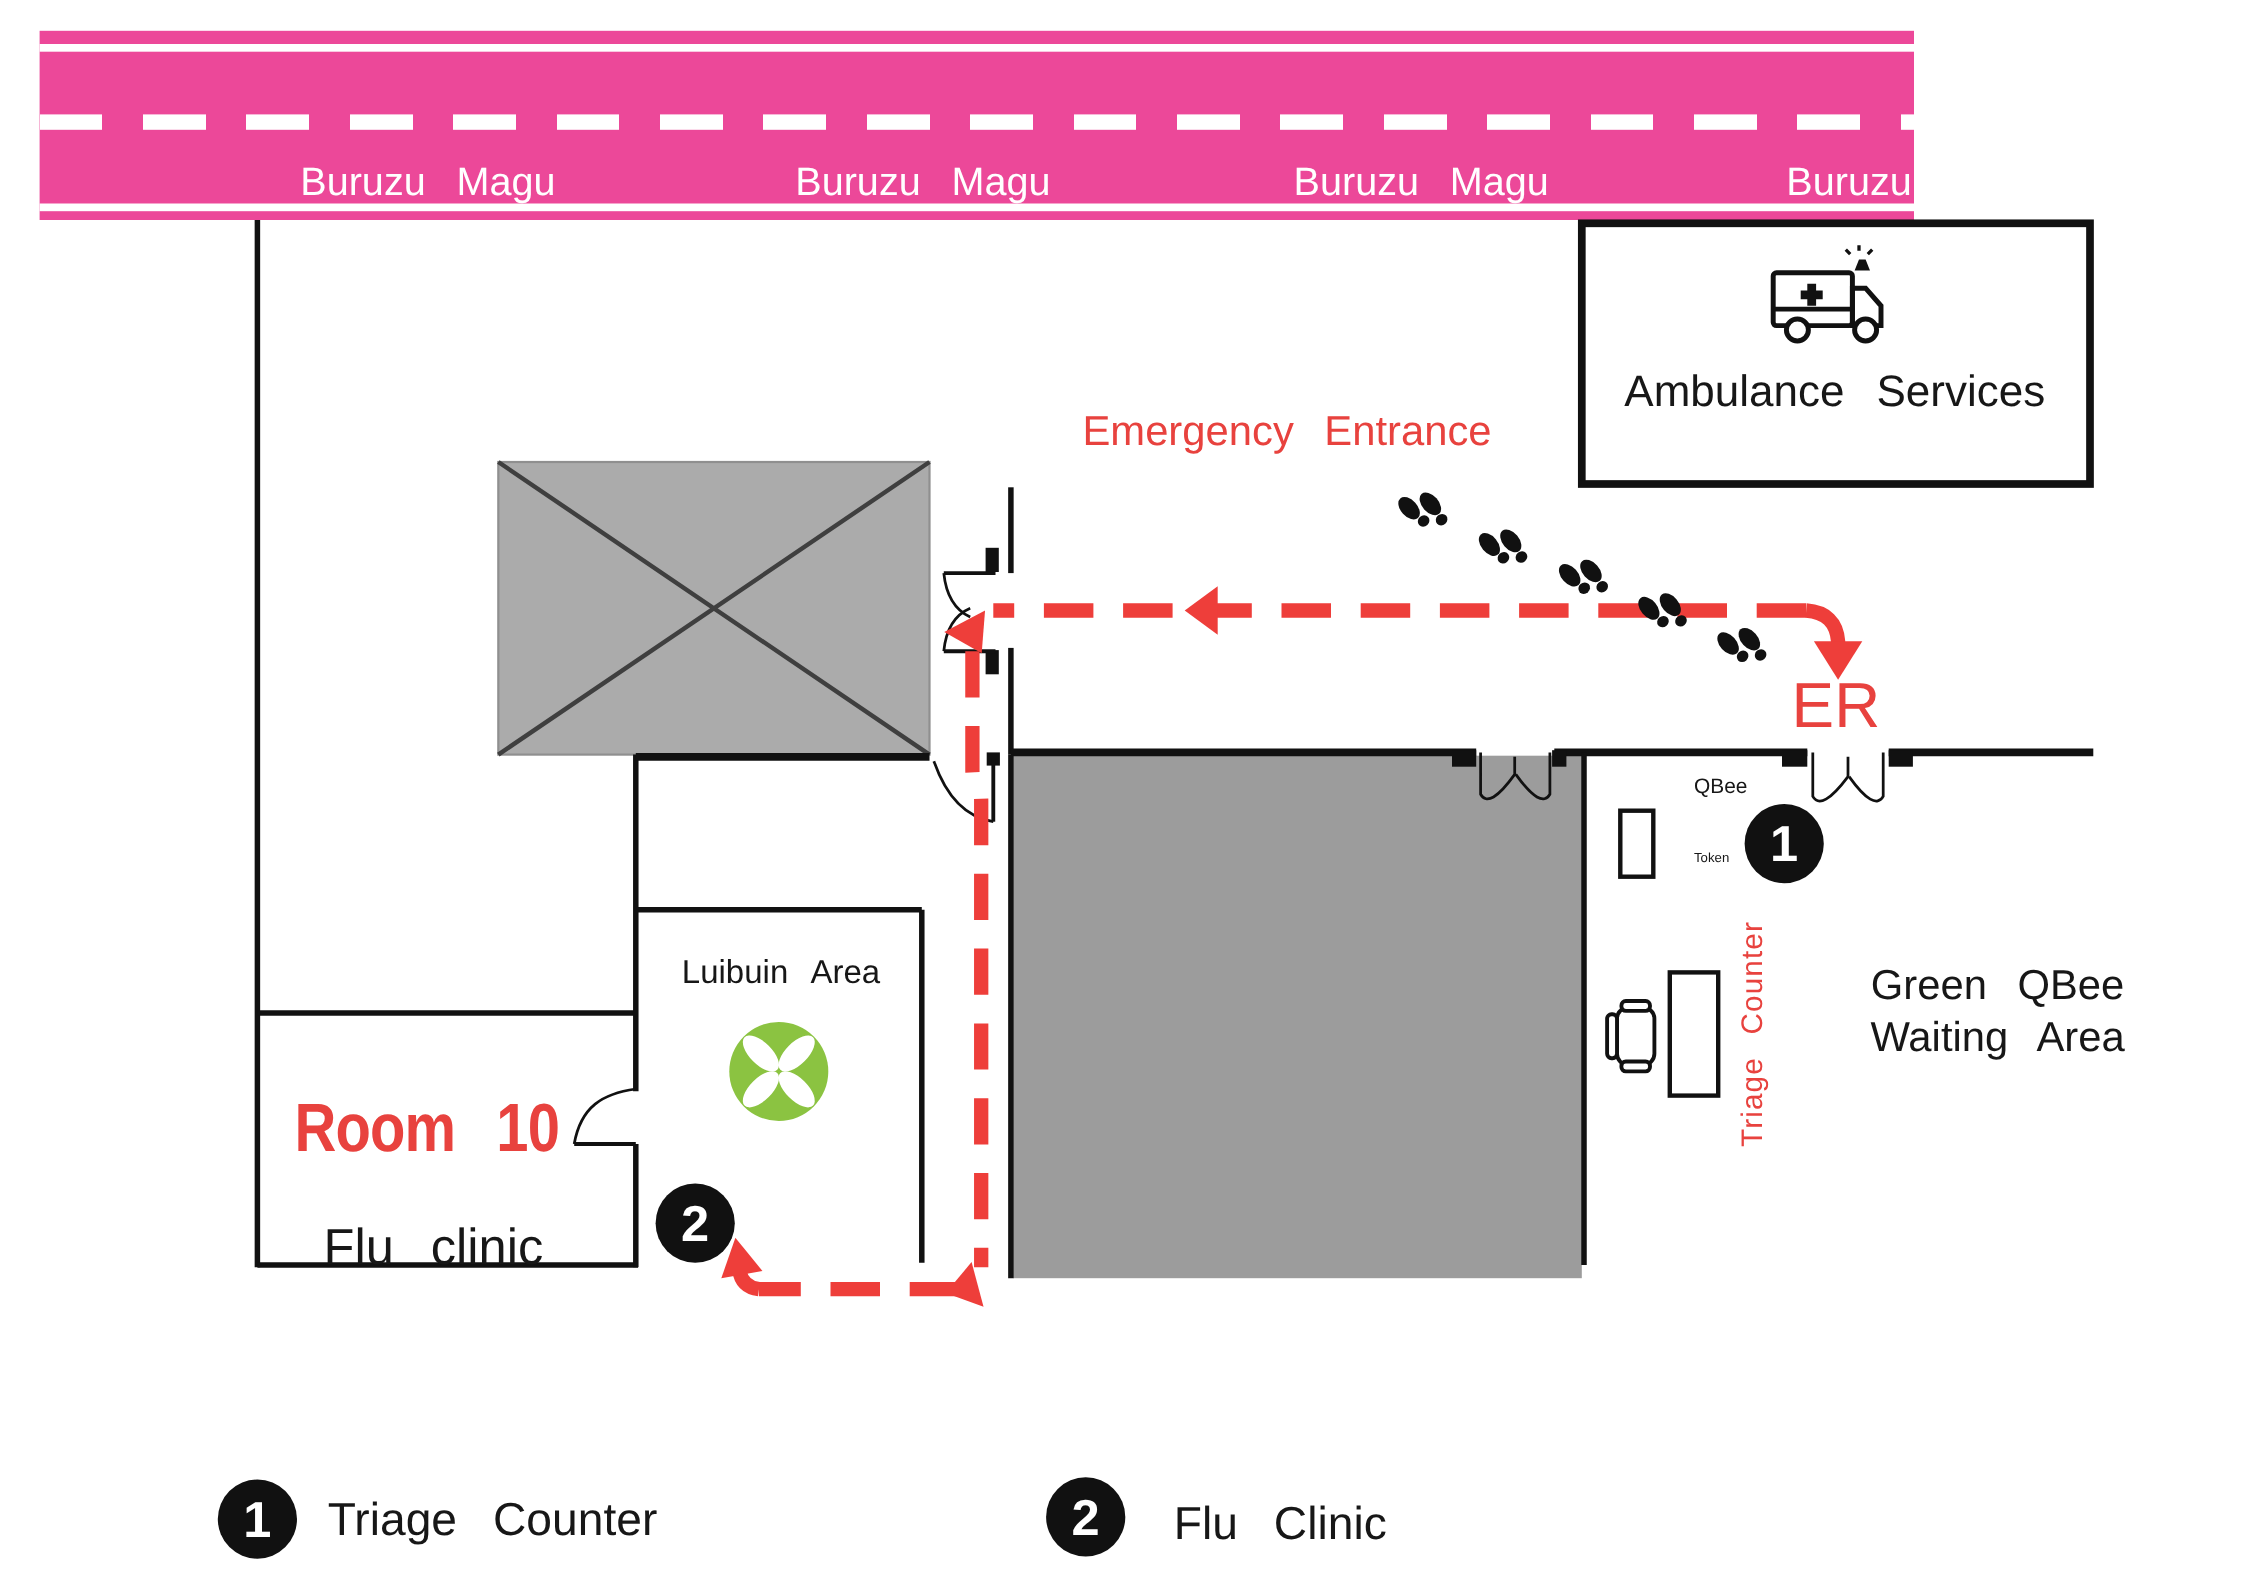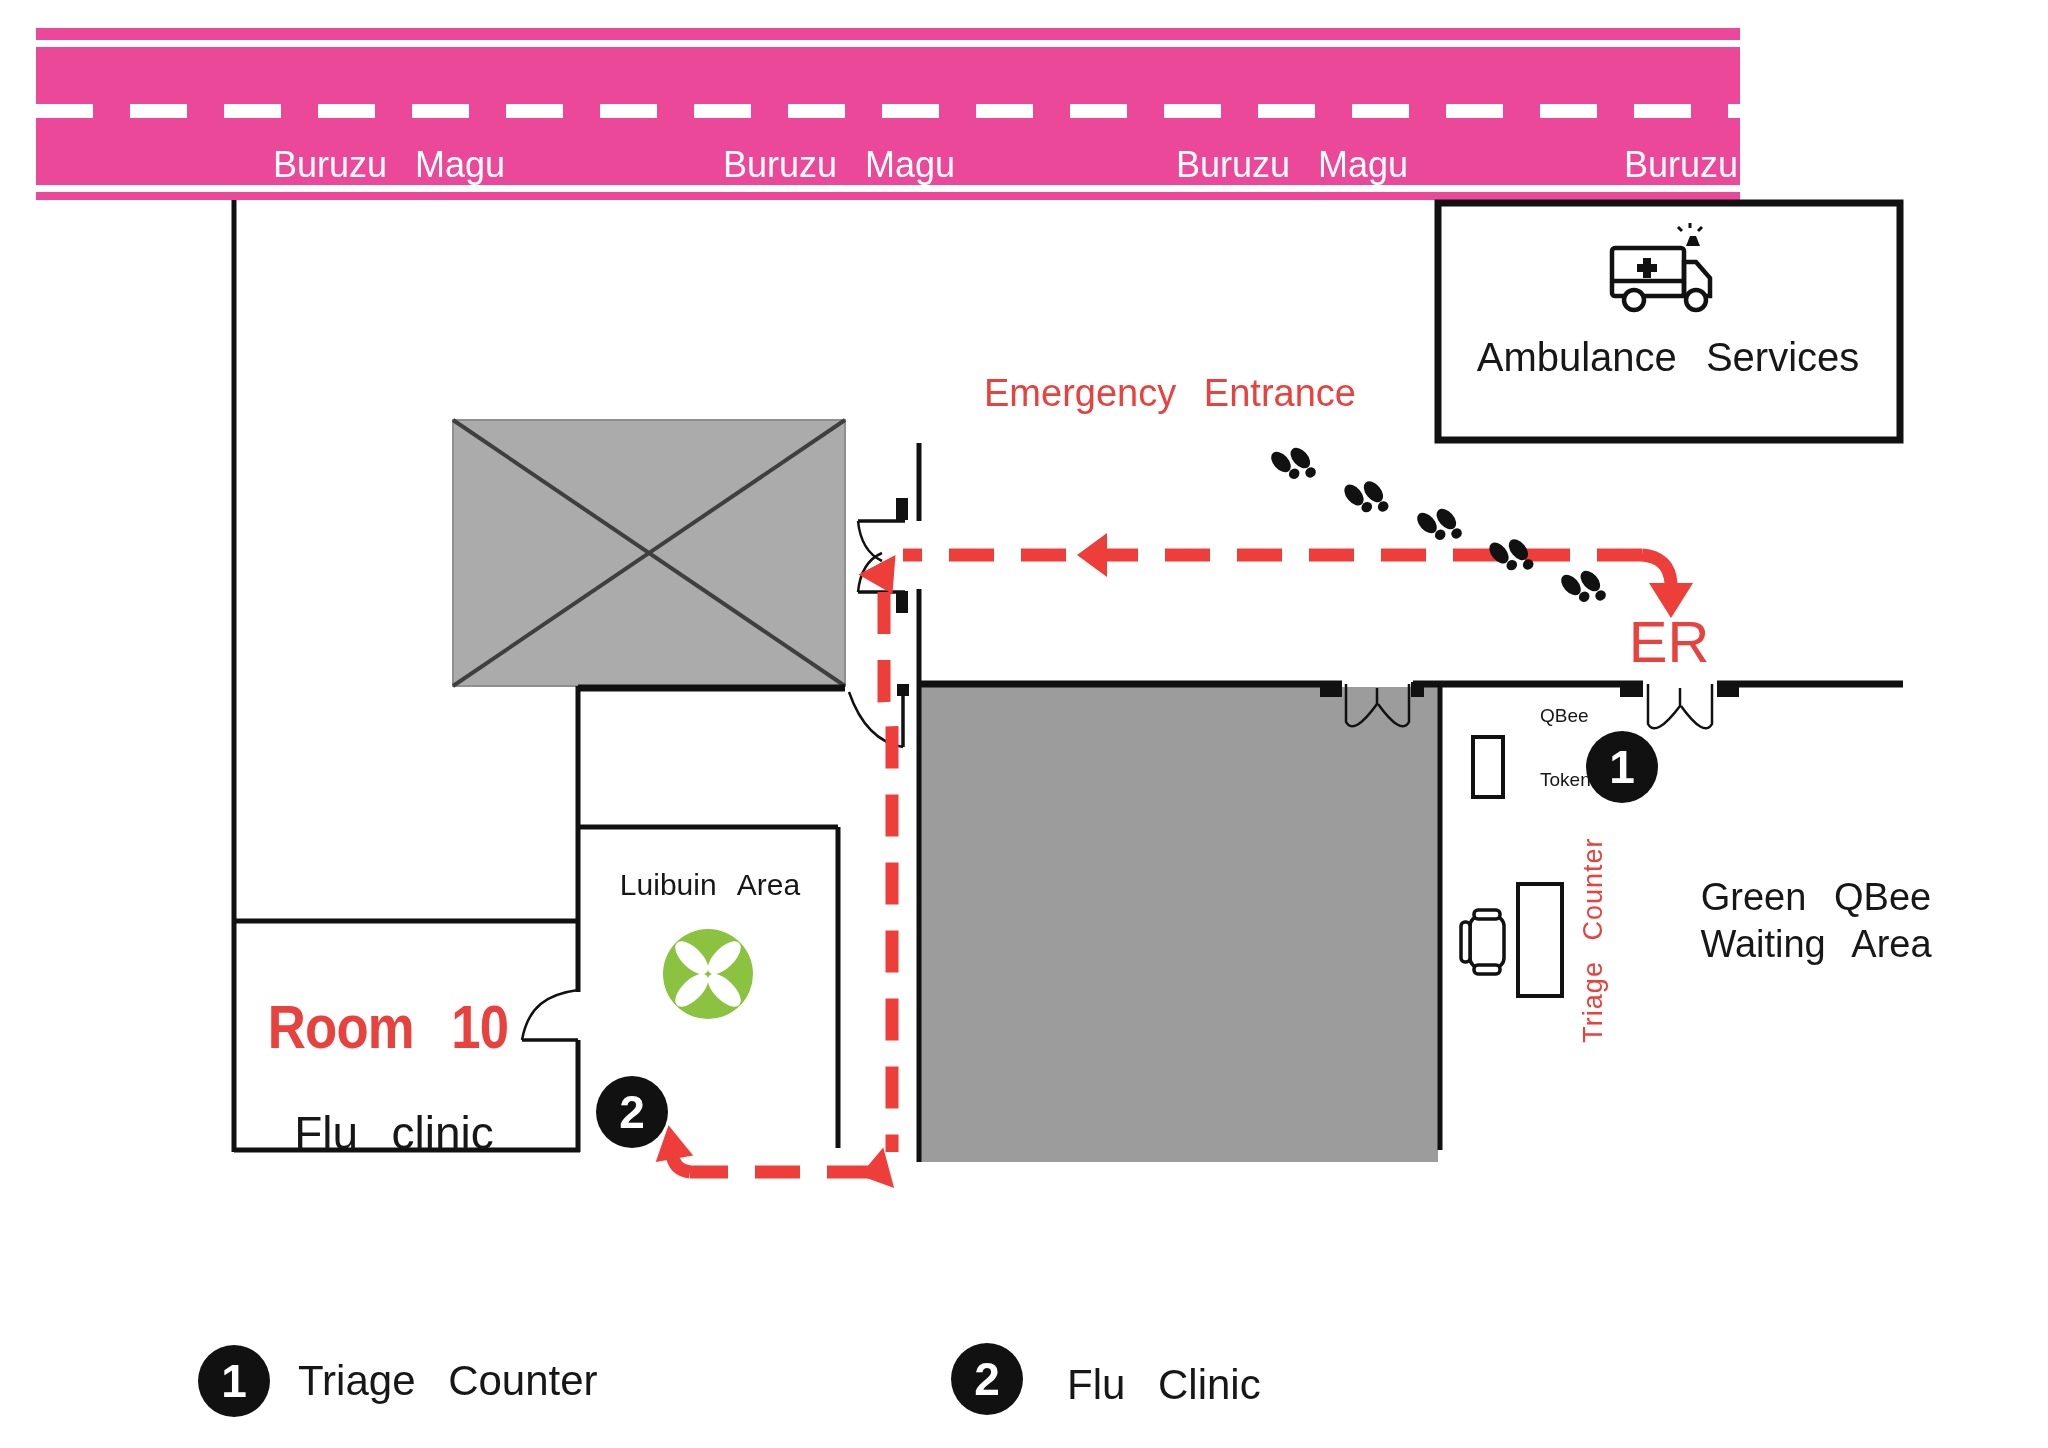--- a/index.html
+++ b/index.html
@@ -152,21 +152,21 @@
   </svg>
 
   <div class="lbl" style="left:1668px;top:357px;font-size:40px;text-align:right;">Ambulance Services</div>
 
   <div class="lbl red" style="left:1170px;top:393px;font-size:38px;">Emergency Entrance</div>
 
   <div class="lbl red" style="left:1669px;top:641px;font-size:58px;">ER</div>
 
 
   <div class="lbl" style="left:1540px;top:716px;font-size:19px;transform:translate(0,-50%);">QBee</div>
-  <div class="lbl" style="left:1540px;top:780px;font-size:19px;transform:translate(0,-50%);">Token</div>
+  <div class="lbl" style="left:1540px;top:780px;font-size:12px;transform:translate(0,-50%);">Token</div>
 
   <div class="lbl red" style="left:1593px;top:940px;font-size:27px;letter-spacing:1px;transform:translate(-50%,-50%) rotate(-90deg);">Triage Counter</div>
 
   <div class="lbl" style="left:1816px;top:897px;font-size:38px;">Green QBee</div>
   <div class="lbl" style="left:1816px;top:944px;font-size:38px;">Waiting Area</div>
 
   <div class="lbl" style="left:710px;top:885px;font-size:30px;">Luibuin Area</div>
 
   <div class="lbl red" style="left:388px;top:1026px;font-size:62px;font-weight:800;transform:translate(-50%,-50%) scale(.85,1);letter-spacing:-1px;">Room 10</div>
   <div class="lbl" style="left:394px;top:1133px;font-size:46px;">Flu clinic</div>

